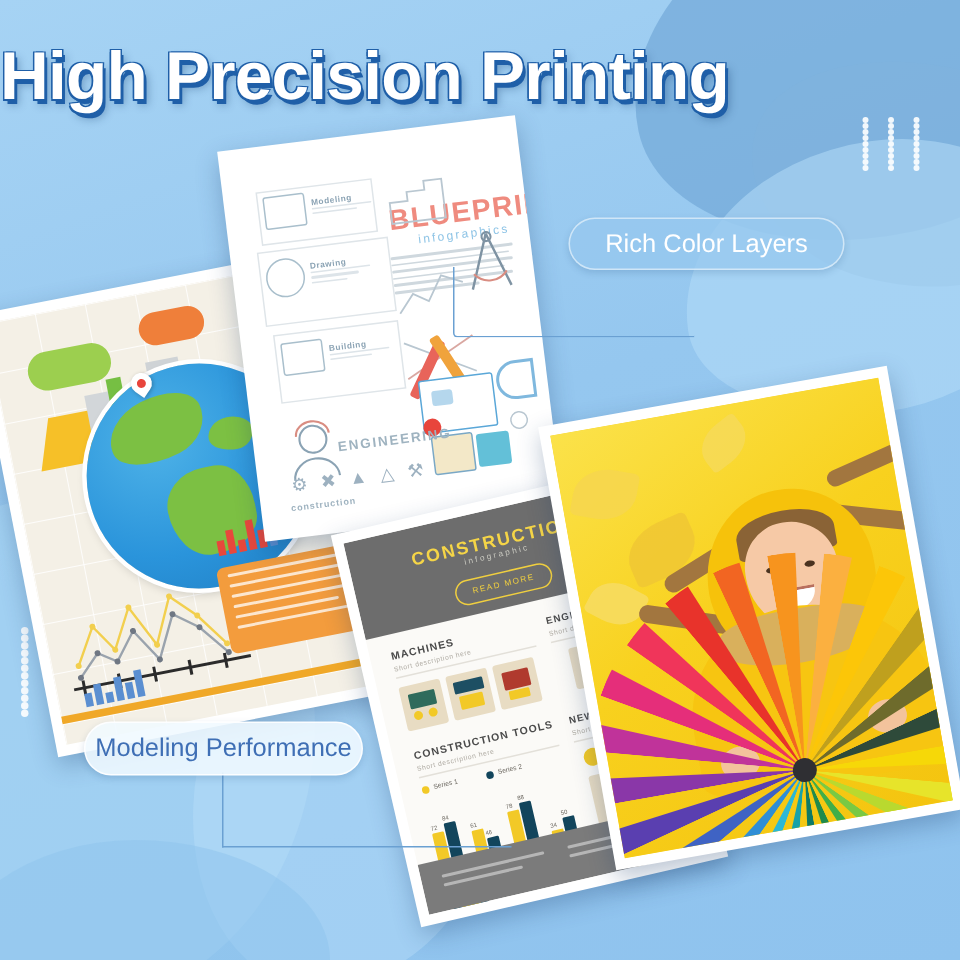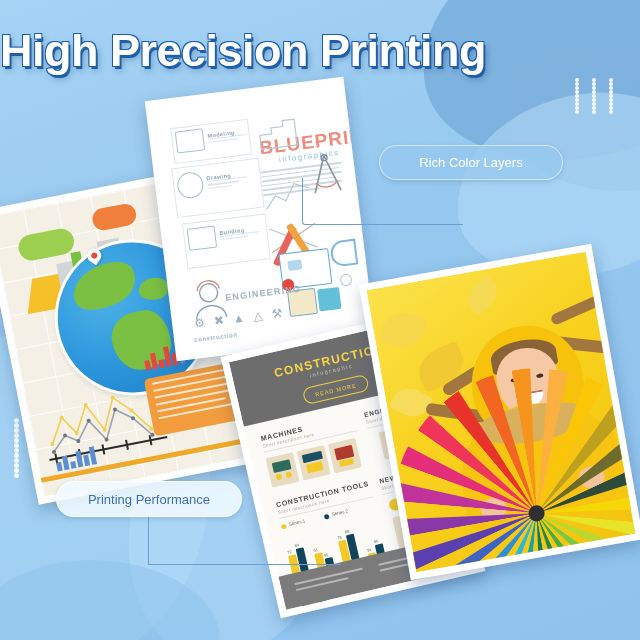--- a/index.html
+++ b/index.html
@@ -60,21 +60,21 @@
     position:absolute;left:0;top:28px;width:640px;
     font-size:45px;line-height:1;font-weight:bold;color:#ffffff;
     letter-spacing:-0.5px;
     text-shadow:2px 3px 0 #1f5fa8, -1px 1px 0 #1f5fa8, 1px -1px 0 #1f5fa8, -1px -1px 0 #1f5fa8, 3px 4px 6px rgba(20,60,110,.35);
     white-space:nowrap;
   }
 
   
   .pill{
     position:absolute;display:flex;align-items:center;justify-content:center;
-    border-radius:999px;font-size:13px;white-space:nowrap;
+    border-radius:999px;font-size:17px;white-space:nowrap;
     box-shadow:0 2px 5px rgba(30,70,120,.18);
   }
   .pill-rich{
     left:379px;top:145px;width:182px;height:33px;
     background:rgba(150,200,238,.70);
     border:1px solid rgba(255,255,255,.55);
     color:#ffffff;
   }
   .pill-excl{
     left:56px;top:481px;width:184px;height:34px;
@@ -617,18 +617,18 @@
     </div>
   </div>
 
   <div class="leader leader-rich"></div>
   <div class="pill pill-rich">
     <span>Rich Color Layers</span>
   </div>
 
   <div class="leader leader-excl"></div>
   <div class="pill pill-excl">
-    <span>Printing Performance</span>
+    <span>Modeling Performance</span>
   </div>
 
   <div class="headline">High Precision Printing</div>
 
 </div>
 
 </body></html>

